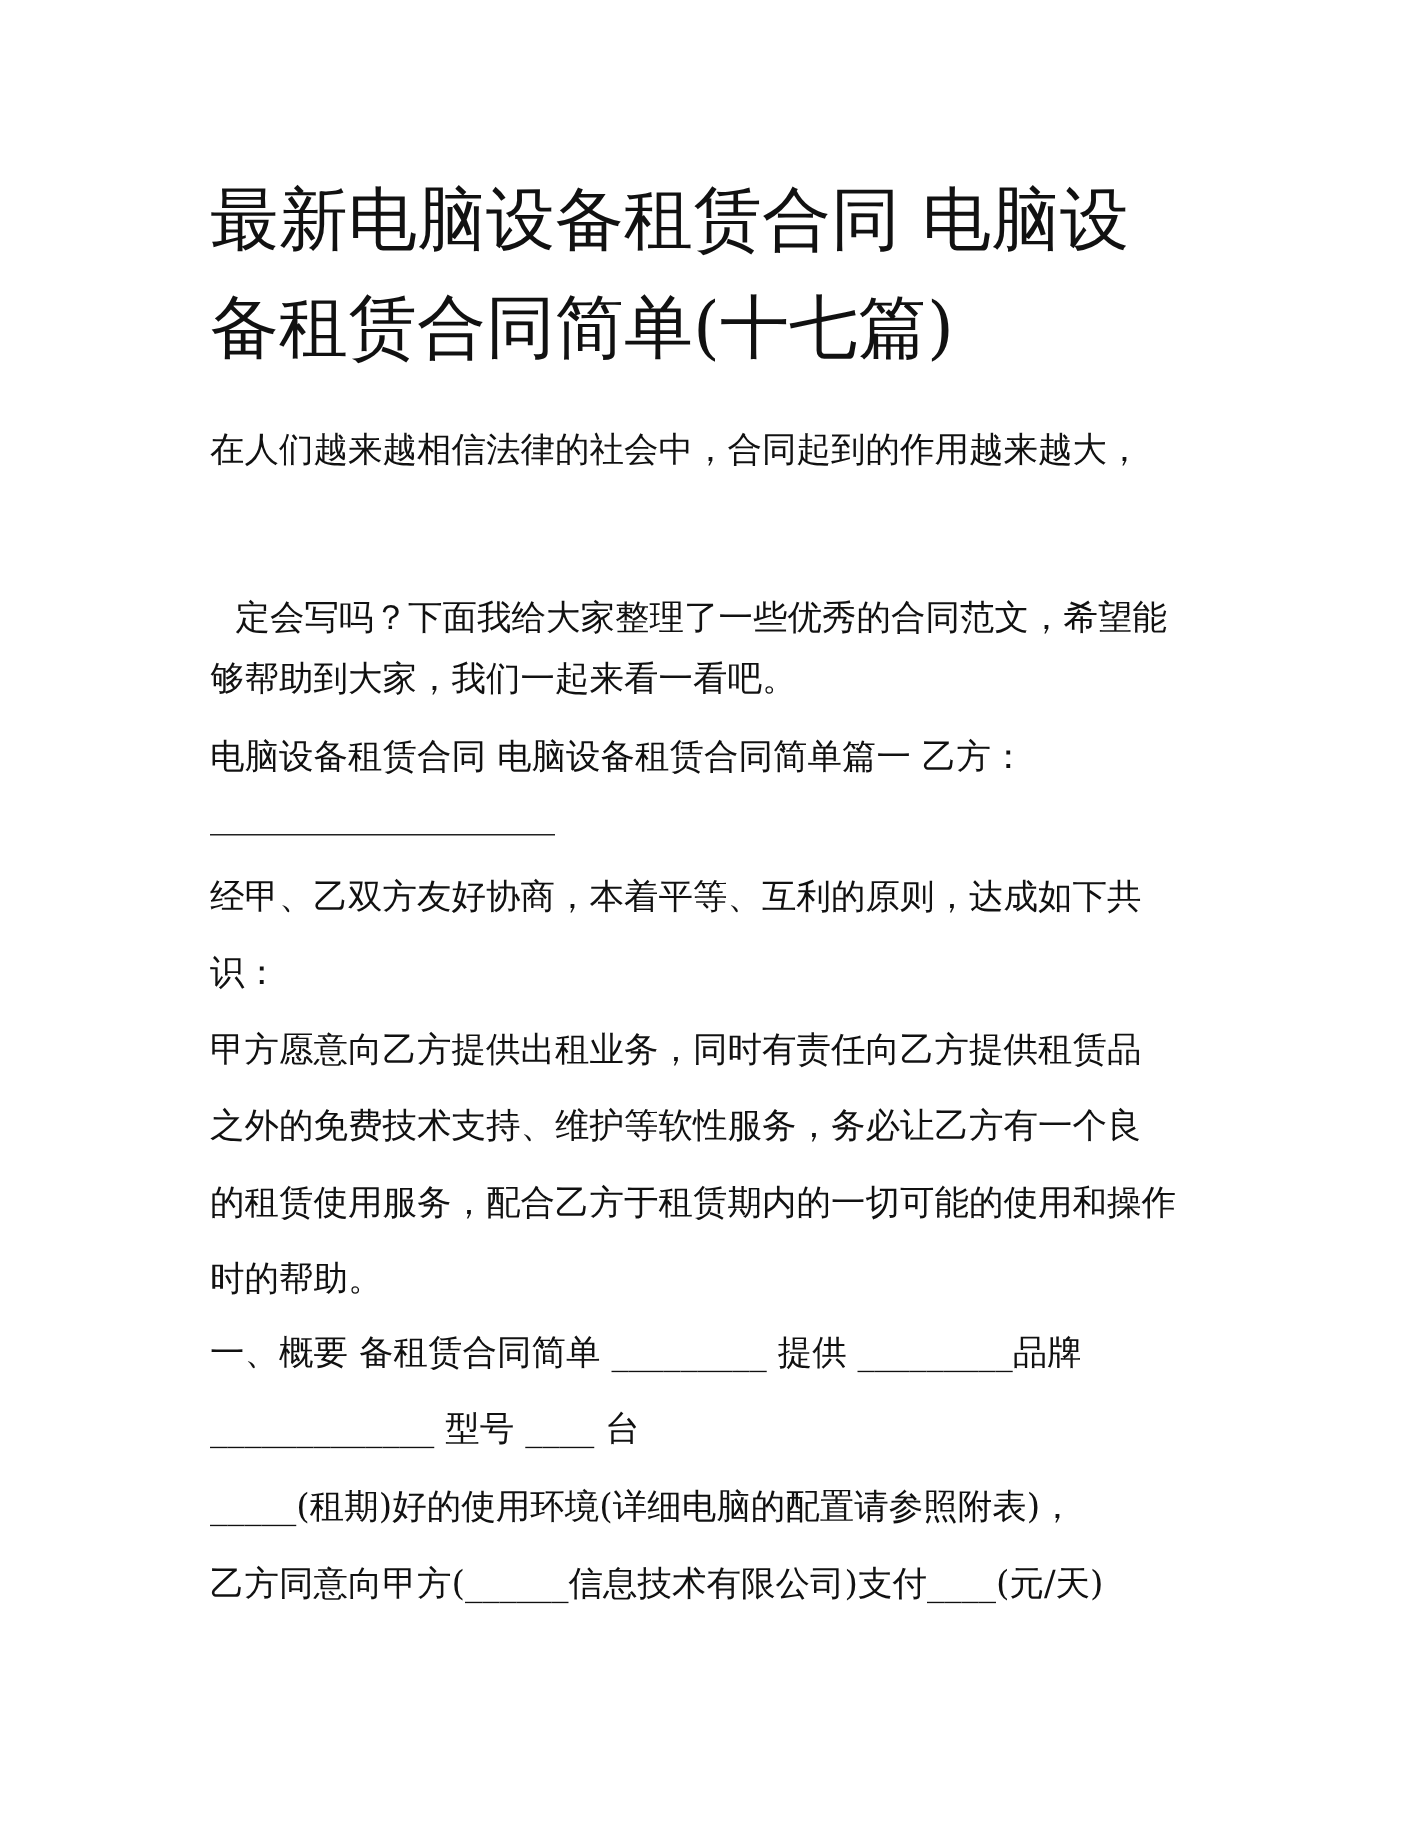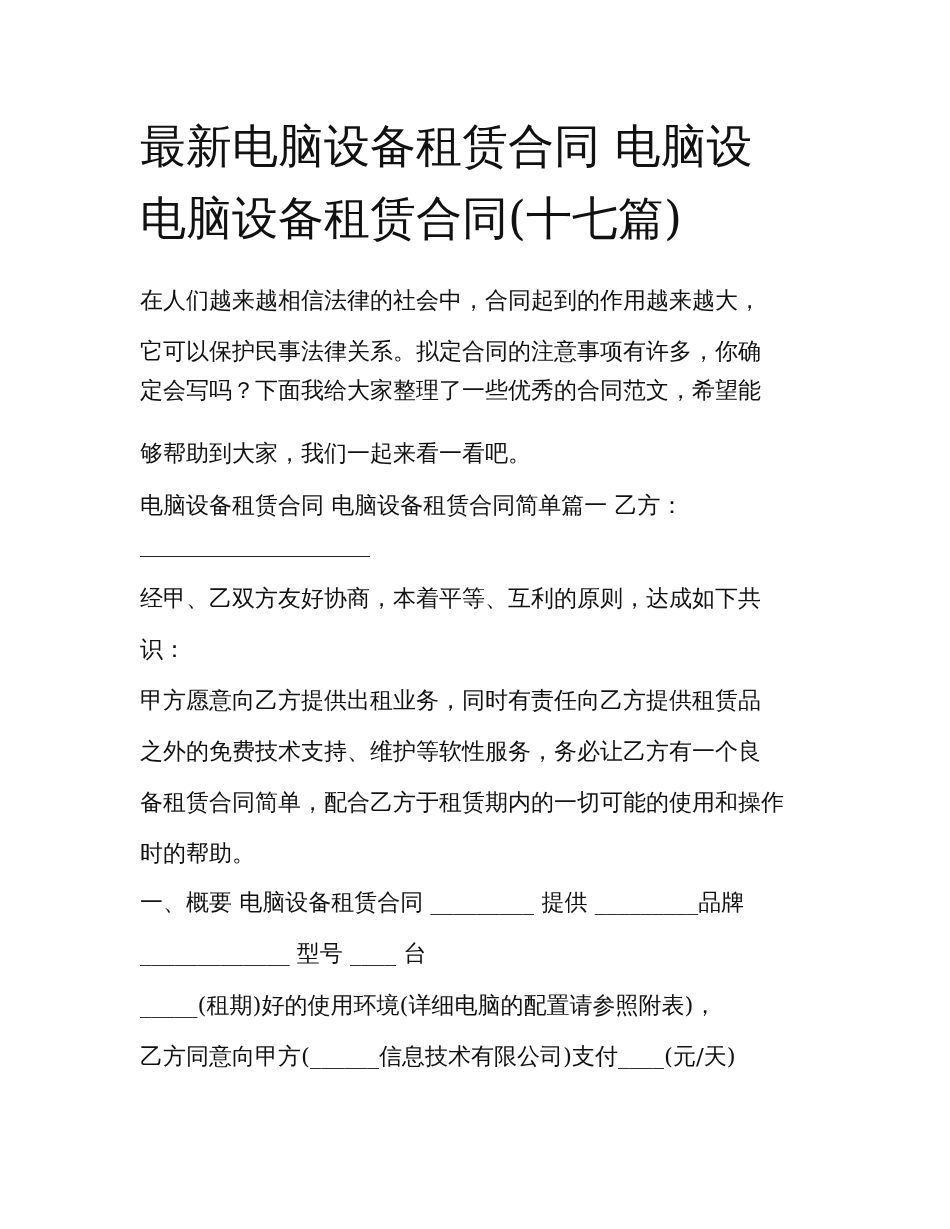--- a/index.html
+++ b/index.html
@@ -45,37 +45,36 @@
       height: 0;
       border-top: 1.5px solid #222222;
     }
   </style>
 </head>
 <body>
 
 <div class="page">
 
   <div class="title-line" style="top:118px;">最新电脑设备租赁合同 电脑设</div>
-  <div class="title-line" style="top:190px;">电脑设备租赁合同(十七篇)</div>
+  <div class="title-line" style="top:190px;">备租赁合同简单(十七篇)</div>
 
   <div class="line" style="top:285px;">在人们越来越相信法律的社会中，合同起到的作用越来越大，</div>
-  <div class="line" style="top:336px;">它可以保护民事法律关系。拟定合同的注意事项有许多，你确</div>
-  <div class="line" style="top:375px;">定会写吗？下面我给大家整理了一些优秀的合同范文，希望能</div>
+  <div class="line" style="top:397px;margin-left:17px;">定会写吗？下面我给大家整理了一些优秀的合同范文，希望能</div>
   <div class="line" style="top:438px;text-align:center;">够帮助到大家，我们一起来看一看吧。</div>
 
   <div class="line" style="top:490px;">电脑设备租赁合同 电脑设备租赁合同简单篇一 乙方：</div>
 
   <div class="rule" style="top:556px; width:230px;"></div>
 
   <div class="line" style="top:583px;">经甲、乙双方友好协商，本着平等、互利的原则，达成如下共</div>
   <div class="line" style="top:634px;">识：</div>
 
   <div class="line" style="top:685px;">甲方愿意向乙方提供出租业务，同时有责任向乙方提供租赁品</div>
   <div class="line" style="top:736px;">之外的免费技术支持、维护等软性服务，务必让乙方有一个良</div>
-  <div class="line" style="top:787px;">备租赁合同简单，配合乙方于租赁期内的一切可能的使用和操作</div>
+  <div class="line" style="top:787px;">的租赁使用服务，配合乙方于租赁期内的一切可能的使用和操作</div>
   <div class="line" style="top:838px;">时的帮助。</div>
 
-  <div class="line" style="top:887px;">一、概要 电脑设备租赁合同 _________ 提供 _________品牌</div>
+  <div class="line" style="top:887px;">一、概要 备租赁合同简单 _________ 提供 _________品牌</div>
   <div class="line" style="top:938px;">_____________ 型号 ____ 台</div>
   <div class="line" style="top:990px;">_____(租期)好的使用环境(详细电脑的配置请参照附表)，</div>
   <div class="line" style="top:1041px;">乙方同意向甲方(______信息技术有限公司)支付____(元/天)</div>
 
 </div>
 
 </body></html>

